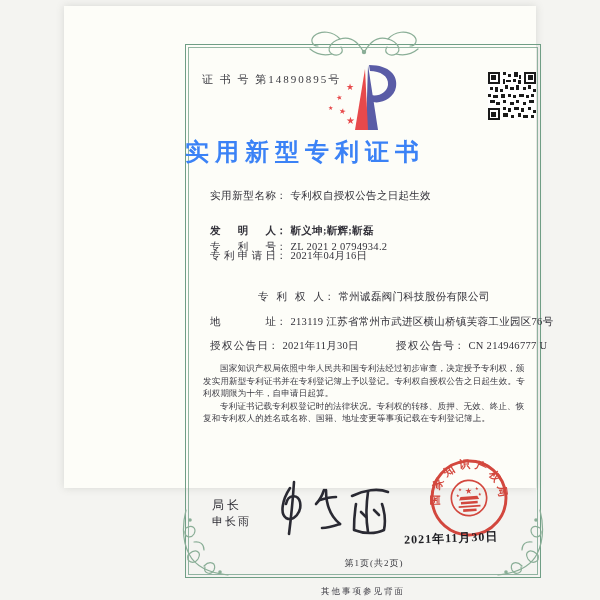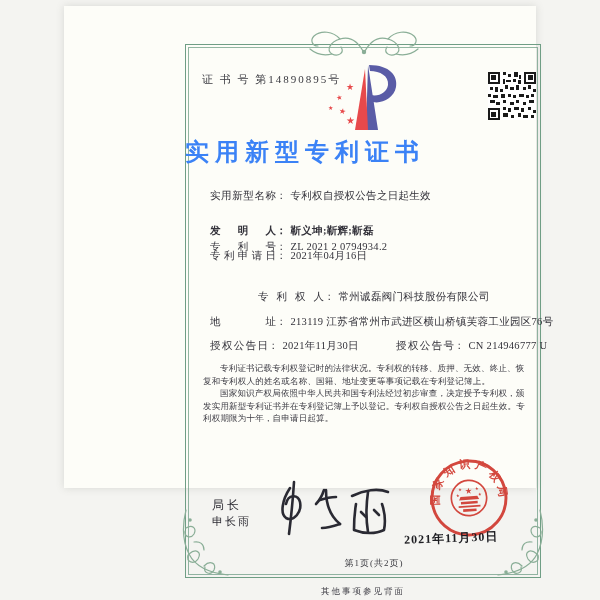--- a/index.html
+++ b/index.html
@@ -183,22 +183,22 @@
       </div>
       <div class="frow r6">
         <span class="flabel" style="width:58px">授权公告日</span><span class="fcolon">：</span><span class="fvalue">2021年11月30日</span>
         <span class="pair2">
           <span class="flabel" style="width:58px">授权公告号</span><span class="fcolon">：</span><span class="fvalue">CN 214946777 U</span>
         </span>
       </div>
     </div>
 
     <div class="paras">
+      <p>国家知识产权局依照中华人民共和国专利法经过初步审查，决定授予专利权，颁发实用新型专利证书并在专利登记簿上予以登记。专利权自授权公告之日起生效。专利权期限为十年，自申请日起算。</p>
       <p>专利证书记载专利权登记时的法律状况。专利权的转移、质押、无效、终止、恢复和专利权人的姓名或名称、国籍、地址变更等事项记载在专利登记簿上。</p>
-      <p>国家知识产权局依照中华人民共和国专利法经过初步审查，决定授予专利权，颁发实用新型专利证书并在专利登记簿上予以登记。专利权自授权公告之日起生效。专利权期限为十年，自申请日起算。</p>
     </div>
 
     <div class="director">局长</div>
     <div class="director-name">申长雨</div>
 
     <svg class="signature" viewBox="0 0 116 58">
       <g stroke="#2a2a33" fill="none" stroke-width="2.6" stroke-linecap="round" stroke-linejoin="round">
         <path d="M14,8 C6,20 4,34 10,38 C18,42 26,32 24,22 C22,14 12,14 10,24"></path>
         <path d="M18,2 C17,18 15,38 13,54"></path>
         <path d="M48,10 C46,16 44,20 40,24"></path>

